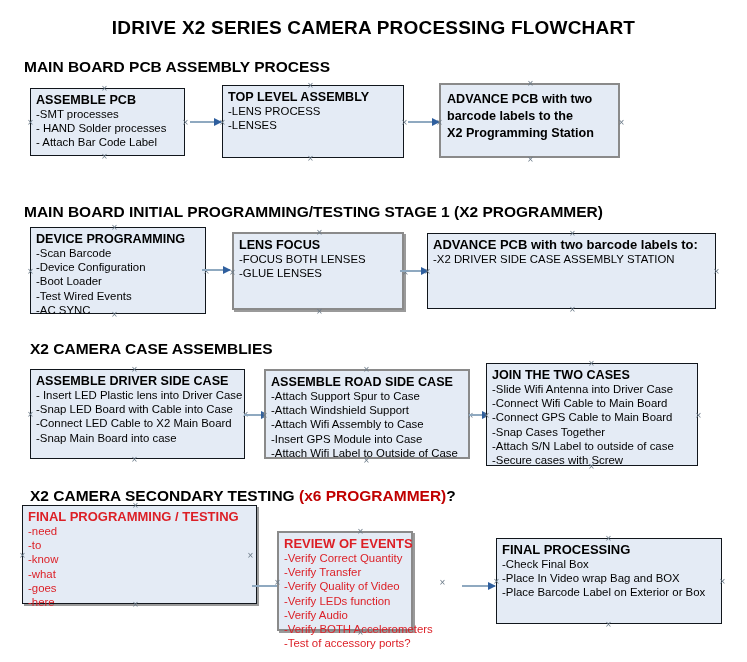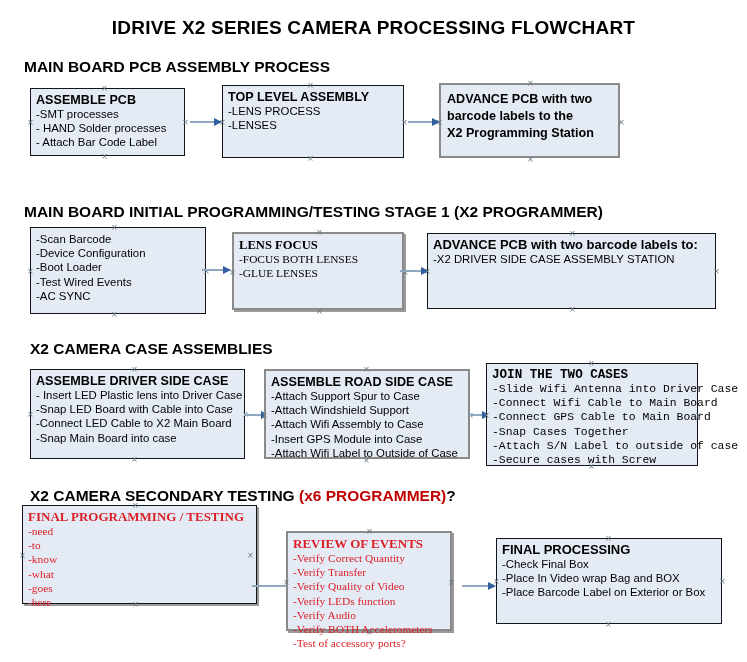--- a/index.html
+++ b/index.html
@@ -22,21 +22,21 @@
   .section-heading .blk{color:#000000;}
 
   
   .fbox{
     background:#e4ebf5;
     box-sizing:border-box;
     overflow:visible;
   }
   .fbox.black{border:1.4px solid #11161c;}
   .fbox.gray{border:2px solid #8a8a8a;}
-  .fbox.shadow{box-shadow:2px 2px 0 #9a9a9a;font-family:Liberation Serif, serif;}
+  .fbox.shadow{box-shadow:2px 2px 0 #9a9a9a;}
   .fbox .ttl{
     font-size:12.6px;font-weight:bold;line-height:14px;
     white-space:nowrap;
   }
   .fbox .ttl.big{font-size:13px;}
   .fbox .li{
     font-size:11.4px;line-height:14.2px;white-space:nowrap;
   }
   .fbox .ttl.red,.fbox .li.red{color:#dc1f26;}
   .fbox .pad{padding:4px 0 0 5px;}
@@ -110,20 +110,21 @@
   <span class="hx" style="left:85px;top:-6px;"></span>
   <span class="hx" style="left:-6px;top:33px;"></span>
   <span class="hx" style="left:176px;top:33px;"></span>
   <span class="hx" style="left:85px;top:70px;"></span>
 </div>
 
 <div class="abs section-heading" style="left:24px;top:203px;">MAIN BOARD INITIAL PROGRAMMING/TESTING STAGE 1 (X2 PROGRAMMER)</div>
 
 <div class="abs fbox black" style="left:30px;top:227px;width:176px;height:87px;">
   <div class="pad">
+    <div class="ttl">DEVICE PROGRAMMING</div>
     <div class="li">-Scan Barcode</div>
     <div class="li">-Device Configuration</div>
     <div class="li">-Boot Loader</div>
     <div class="li">-Test Wired Events</div>
     <div class="li">-AC SYNC</div>
   </div>
   <span class="hx" style="left:79px;top:-5px;"></span>
   <span class="hx" style="left:-5px;top:39px;"></span>
   <span class="hx" style="left:171px;top:39px;"></span>
   <span class="hx" style="left:79px;top:82px;"></span>
@@ -184,21 +185,21 @@
     <div class="li">-Attach Wifi Label to Outside of Case</div>
   </div>
   <span class="hx" style="left:96px;top:-6px;"></span>
   <span class="hx" style="left:-6px;top:40px;"></span>
   <span class="hx" style="left:200px;top:40px;"></span>
   <span class="hx" style="left:96px;top:85px;"></span>
 </div>
 
 <div class="abs arrow" style="left:469px;top:414px;width:20px;"></div>
 
-<div class="abs fbox black" style="left:486px;top:363px;width:212px;height:103px;font-family:Liberation Mono, monospace;">
+<div class="abs fbox black" style="left:486px;top:363px;width:212px;height:103px;">
   <div class="pad">
     <div class="ttl">JOIN THE TWO CASES</div>
     <div class="li">-Slide Wifi Antenna into Driver Case</div>
     <div class="li">-Connect Wifi Cable to Main Board</div>
     <div class="li">-Connect GPS Cable to Main Board</div>
     <div class="li">-Snap Cases Together</div>
     <div class="li">-Attach S/N Label to outside of case</div>
     <div class="li">-Secure cases with Screw</div>
   </div>
   <span class="hx" style="left:100px;top:-5px;"></span>
@@ -222,21 +223,21 @@
     <div class="li red">-here</div>
   </div>
   <span class="hx" style="left:108px;top:-5px;"></span>
   <span class="hx" style="left:-5px;top:45px;"></span>
   <span class="hx" style="left:223px;top:45px;"></span>
   <span class="hx" style="left:108px;top:94px;"></span>
 </div>
 
 <div class="abs arrow" style="left:252px;top:585px;width:46px;"></div>
 
-<div class="abs fbox gray shadow" style="left:286px;top:531px;width:166px;height:100px;">
+<div class="abs fbox gray shadow" style="left:277px;top:531px;width:136px;height:100px;">
   <div class="pad">
     <div class="ttl big red">REVIEW OF EVENTS</div>
     <div class="li red">-Verify Correct Quantity</div>
     <div class="li red">-Verify Transfer</div>
     <div class="li red">-Verify Quality of Video</div>
     <div class="li red">-Verify LEDs function</div>
     <div class="li red">-Verify Audio</div>
     <div class="li red">-Verify BOTH Accelerometers</div>
     <div class="li red">-Test of accessory ports?</div>
   </div>

